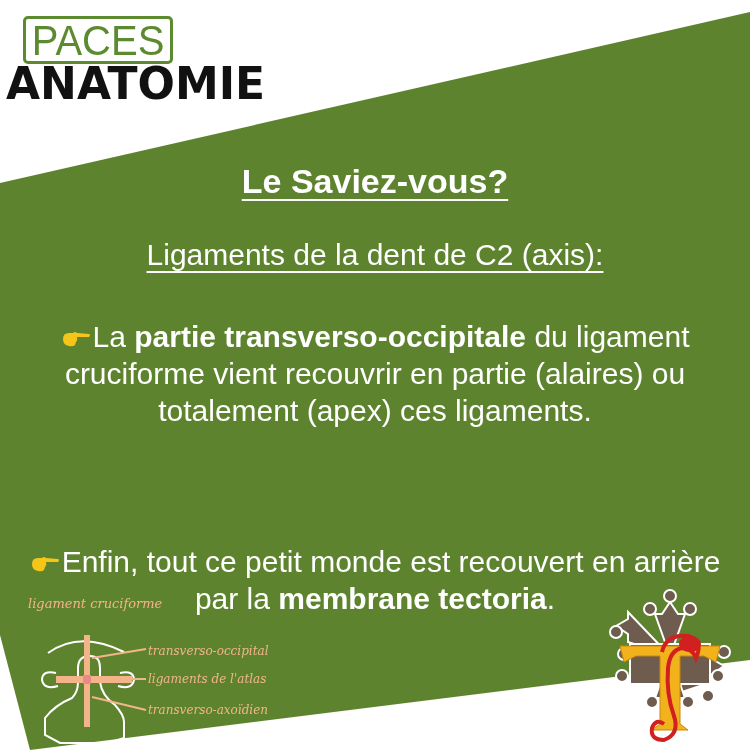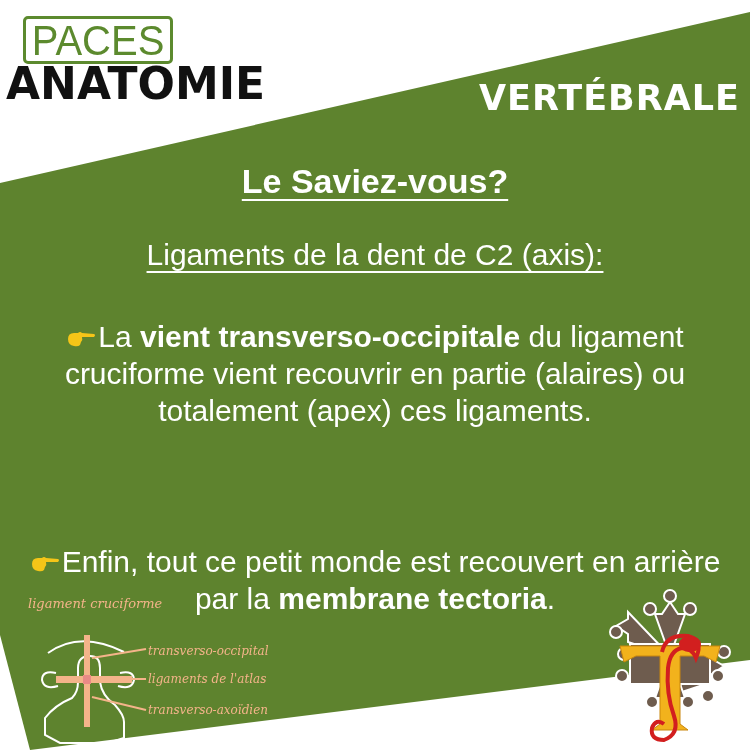--- a/index.html
+++ b/index.html
@@ -67,35 +67,34 @@
   <polygon points="0,183 750,12 750,660 30,750 0,750" fill="#5e832e"></polygon>
   <polygon points="0,635 30,750 0,750" fill="#ffffff"></polygon>
 </svg>
 
 <div class="logo-box">
   <span class="logo-paces">PACES</span>
 </div>
 <div class="logo-anatomie">ANATOMIE</div>
 
 <div class="title">
-  <div>VERTÉBRALE</div>
 </div>
 
 <div class="text-block saviez">
   <span>Le Saviez-vous?</span>
 </div>
 
 <div class="text-block subhead">
   <span>Ligaments de la dent de C2 (axis):</span>
 </div>
 
 <div class="text-block para para1">
   <svg class="hand" viewBox="0 0 30 22" xmlns="http://www.w3.org/2000/svg">
     <path d="M2 12 Q2 6 8 6 L12 6 Q14 4 16 6 L28 7 Q30 8 28 10 L16 10 Q17 13 15 15 L14 18 Q12 20 8 19 Q2 18 2 12 Z" fill="#f5c518"></path>
-  </svg><span>La </span><b>vient transverso-occipitale</b><span> du ligament cruciforme vient recouvrir en partie (alaires) ou totalement (apex) ces ligaments.</span>
+  </svg><span>La </span><b>partie transverso-occipitale</b><span> du ligament cruciforme vient recouvrir en partie (alaires) ou totalement (apex) ces ligaments.</span>
 </div>
 
 <div class="text-block para para2">
   <svg class="hand" viewBox="0 0 30 22" xmlns="http://www.w3.org/2000/svg">
     <path d="M2 12 Q2 6 8 6 L12 6 Q14 4 16 6 L28 7 Q30 8 28 10 L16 10 Q17 13 15 15 L14 18 Q12 20 8 19 Q2 18 2 12 Z" fill="#f5c518"></path>
   </svg><span>Enfin, tout ce petit monde est recouvert en arrière par la </span><b>membrane tectoria</b><span>.</span>
 </div>
 
 <div class="diagram-title">ligament cruciforme</div>
 

